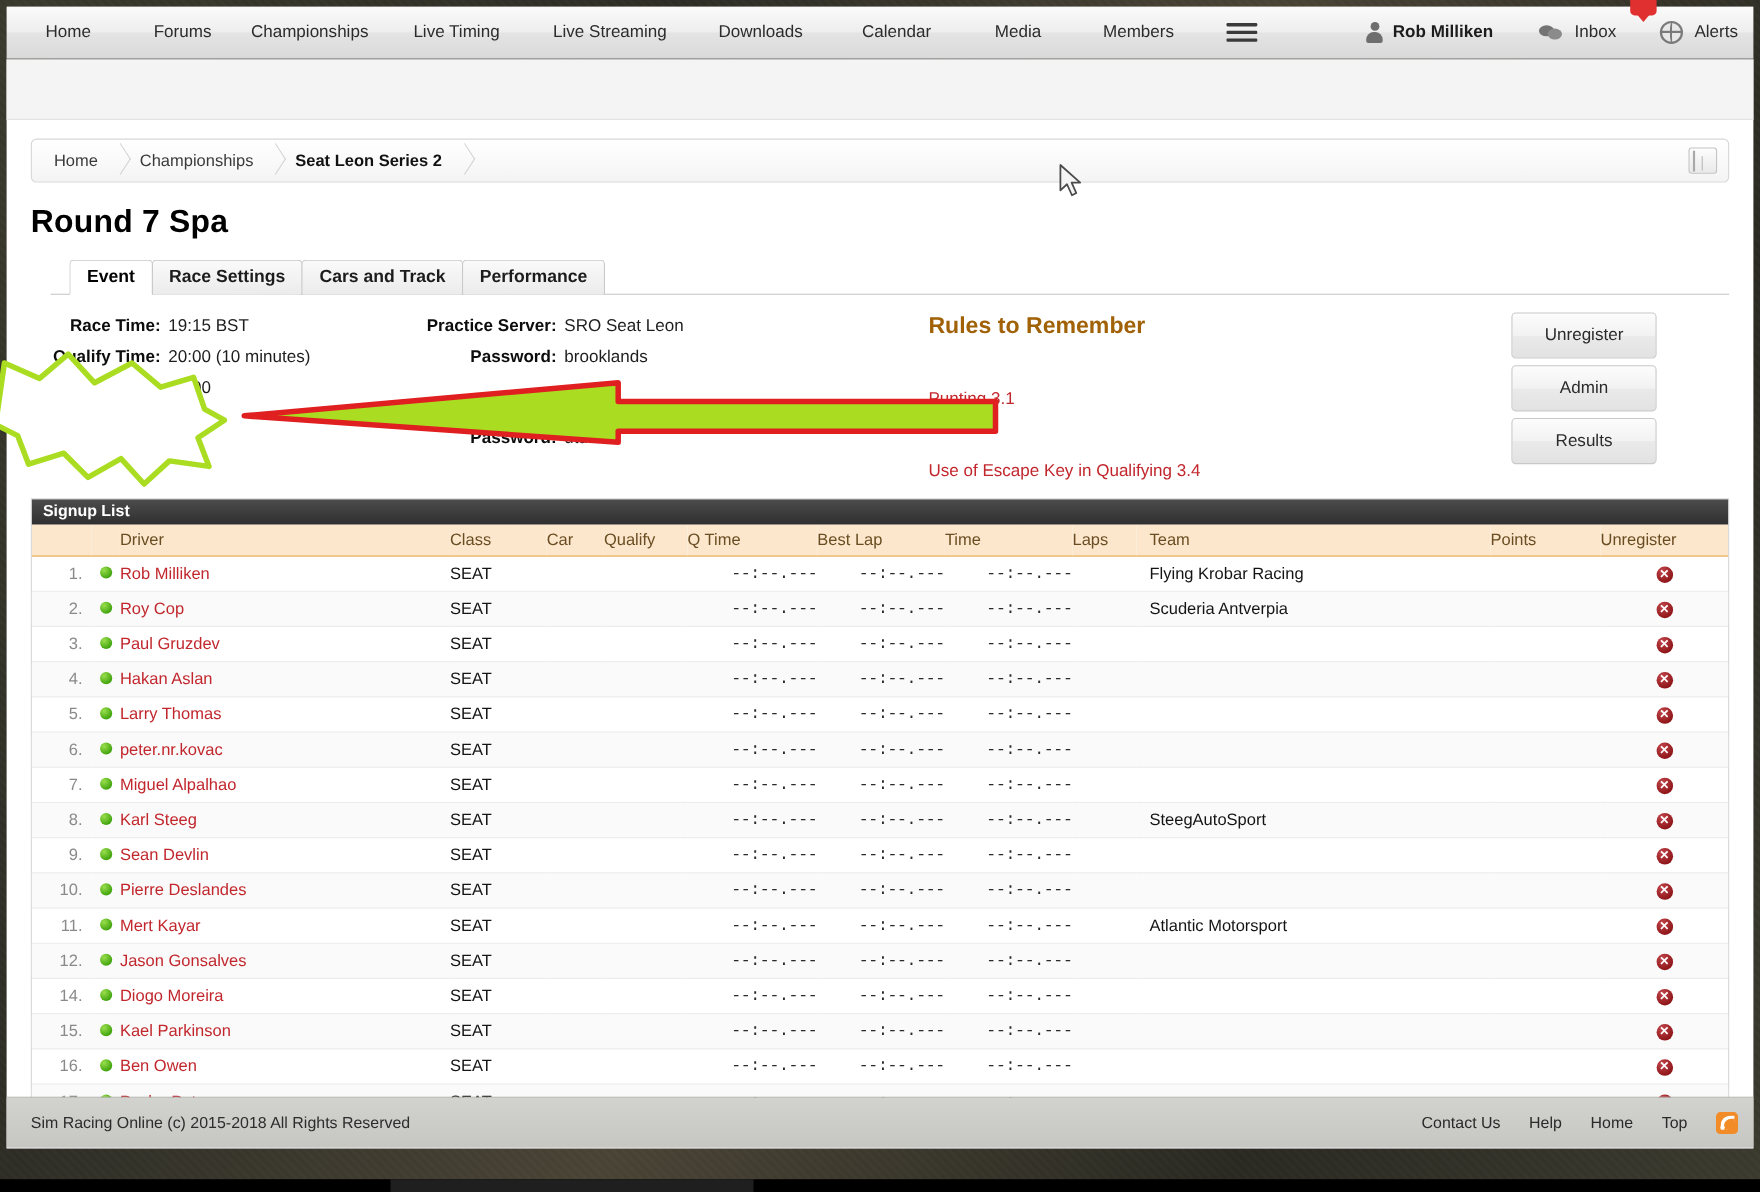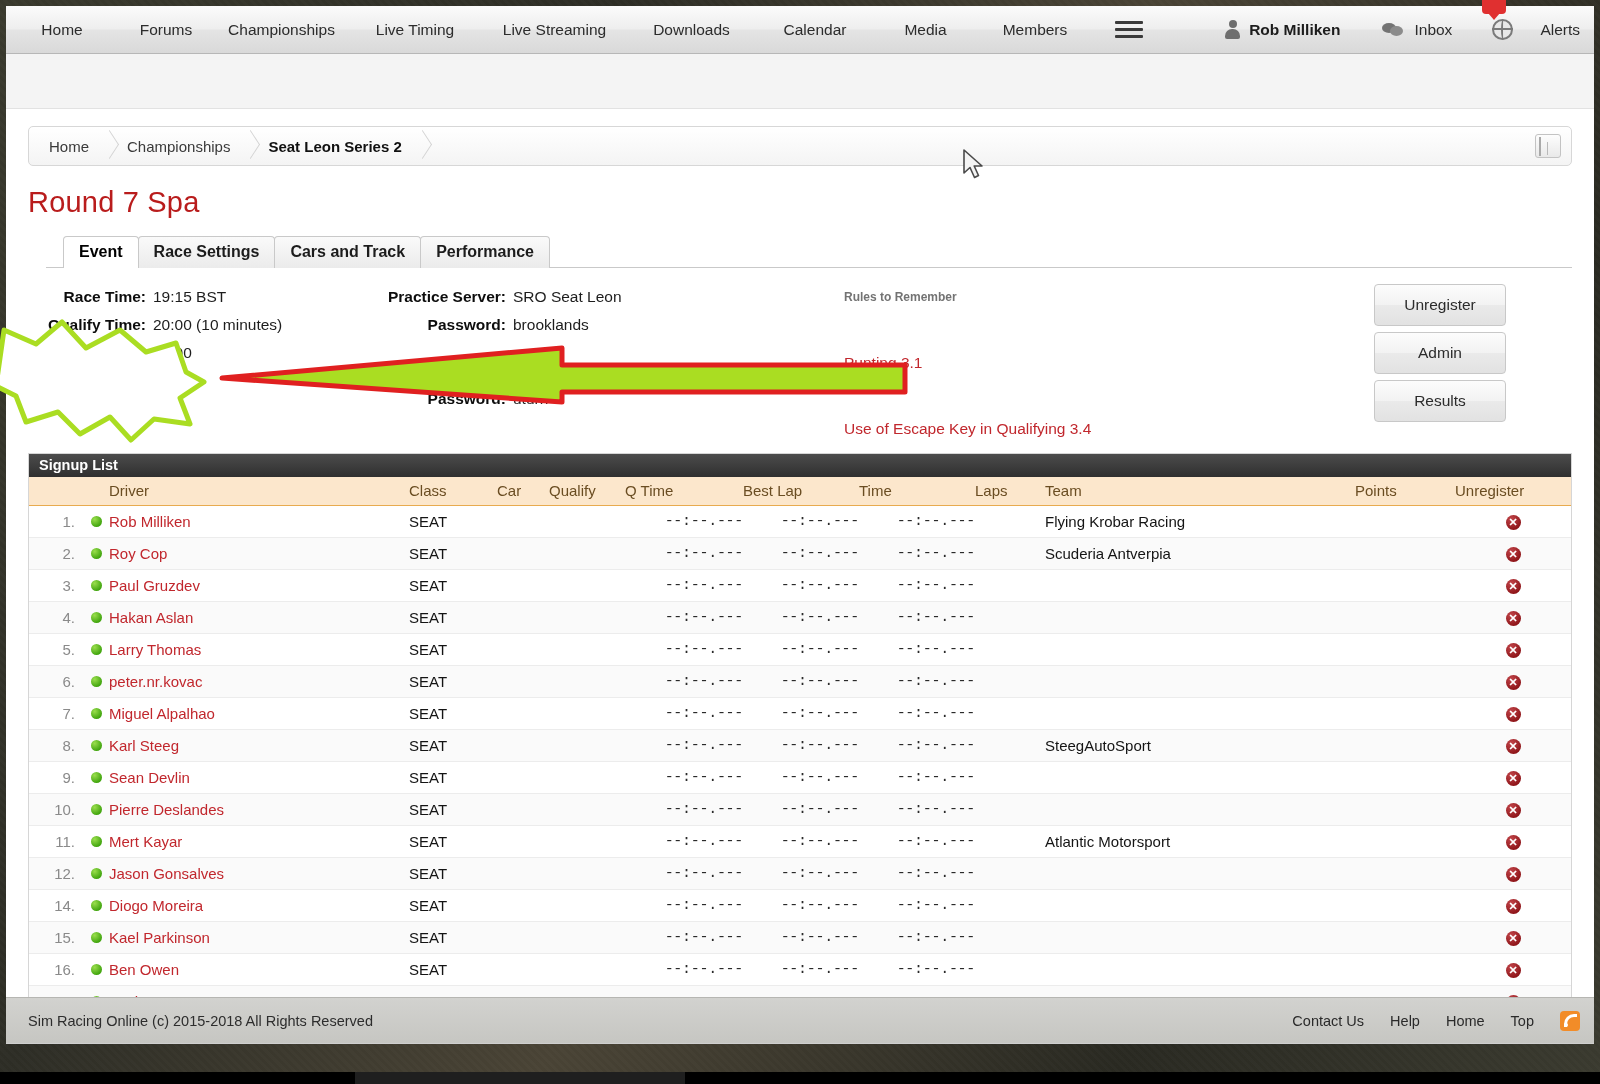--- a/index.html
+++ b/index.html
@@ -88,21 +88,21 @@
   }
   .crumb-grid-btn {
     position:absolute; right:10px; top:7px; width:26px; height:24px;
     background:linear-gradient(to bottom,#fdfdfd,#e9e9e9);
     border:1px solid #c3c3c3; border-radius:3px; padding:3px;
   }
   .grid-ico { width:18px; height:16px; background:#fff; border:1px solid #a9a9a9; position:relative; }
   .grid-ico:before{content:"";position:absolute;left:0;top:0;right:0;height:4px;background:#b9b9b9;}
   .grid-ico:after{content:"";position:absolute;left:7px;top:4px;width:1px;bottom:0;background:#b9b9b9;}
 
-  h1#pagetitle { font-size:29px; font-weight:400; color:#b91c1c; margin:20px 0 0 22px; letter-spacing:.2px;}
+  h1#pagetitle { font-size:29px; font-weight:700; color:#000000; margin:20px 0 0 22px; letter-spacing:.2px;}
 
   
   #tabs { margin:16px 0 0 40px; display:flex; align-items:flex-end; height:33px;
           border-bottom:1px solid #c9c9c9; padding-left:17px; position:relative; width:1526px;}
   .tab {
     font-size:16px; font-weight:bold; color:#1c1c1c; padding:6px 15px 7px 15px;
     background:linear-gradient(to bottom,#fafafa,#ebebeb);
     border:1px solid #c9c9c9; border-bottom:none; border-radius:4px 4px 0 0;
     margin-right:-1px; position:relative; top:1px; cursor:pointer; white-space:nowrap;
   }
@@ -113,21 +113,21 @@
   #eventinfo { position:relative; padding: 18px 0 0 0; height:175px; }
   .infocol { position:absolute; font-size:15.5px; line-height:22px; }
   .inforow { display:flex; margin-bottom:6px; }
   .infolabel { font-weight:bold; text-align:right; color:#0d0d0d; }
   .infoval { margin-left:7px; color:#1d1d1d; }
   #col1 { left:0px; top:18px; width:320px; }
   #col1 .infolabel { width:140px; }
   #col2 { left:340px; top:18px; width:360px; }
   #col2 .infolabel { width:160px; }
   #col3 { left:838px; top:18px; width:480px; }
-  .ruletitle { font-weight:bold; font-size:12px; color:#737373; margin-bottom:5px; }
+  .ruletitle { font-weight:bold; font-size:21px; color:#a16207; margin-bottom:5px; }
   .rulelink { display:block; color:#c1272d; font-size:15.5px; text-decoration:none; line-height:23px;margin-top:43px;}
   .dl-replay { position:absolute; left:26px; top:107px; color:#c1272d; font-size:15.5px; text-decoration:none; z-index:3;}
 
   
   #btncol { position:absolute; right:88px; top:16px; width:132px; }
   .bigbtn {
     width:132px; height:42px; margin-bottom:6px;
     background:linear-gradient(to bottom,#fcfcfc 0%,#f2f2f2 50%,#eaeaea 51%,#e2e2e2 100%);
     border:1px solid #c8c8c8; border-radius:4px;
     font-size:15.5px; color:#2b2b2b; font-family:inherit; cursor:pointer;
@@ -240,21 +240,21 @@
   </div>
   <div id="nav-right">
     <div class="navcell" style="gap:9px;padding-right:42px">
       <span class="ico-person"></span>
       <span class="user-chip">Rob Milliken</span>
     </div>
     <div class="navcell" style="gap:10px;padding-right:40px">
       <span class="ico-chat"></span>
       <a class="navlink" href="#">Inbox</a>
     </div>
-    <div class="navcell" style="gap:27px">
+    <div class="navcell" style="gap:10px">
       <span class="ico-globe"></span>
       <a class="navlink" href="#">Alerts</a>
     </div>
   </div>
 </div>
 <div id="alert-badge"></div>
 
 <div id="panel">
 
   <div id="panel-gap"></div>

